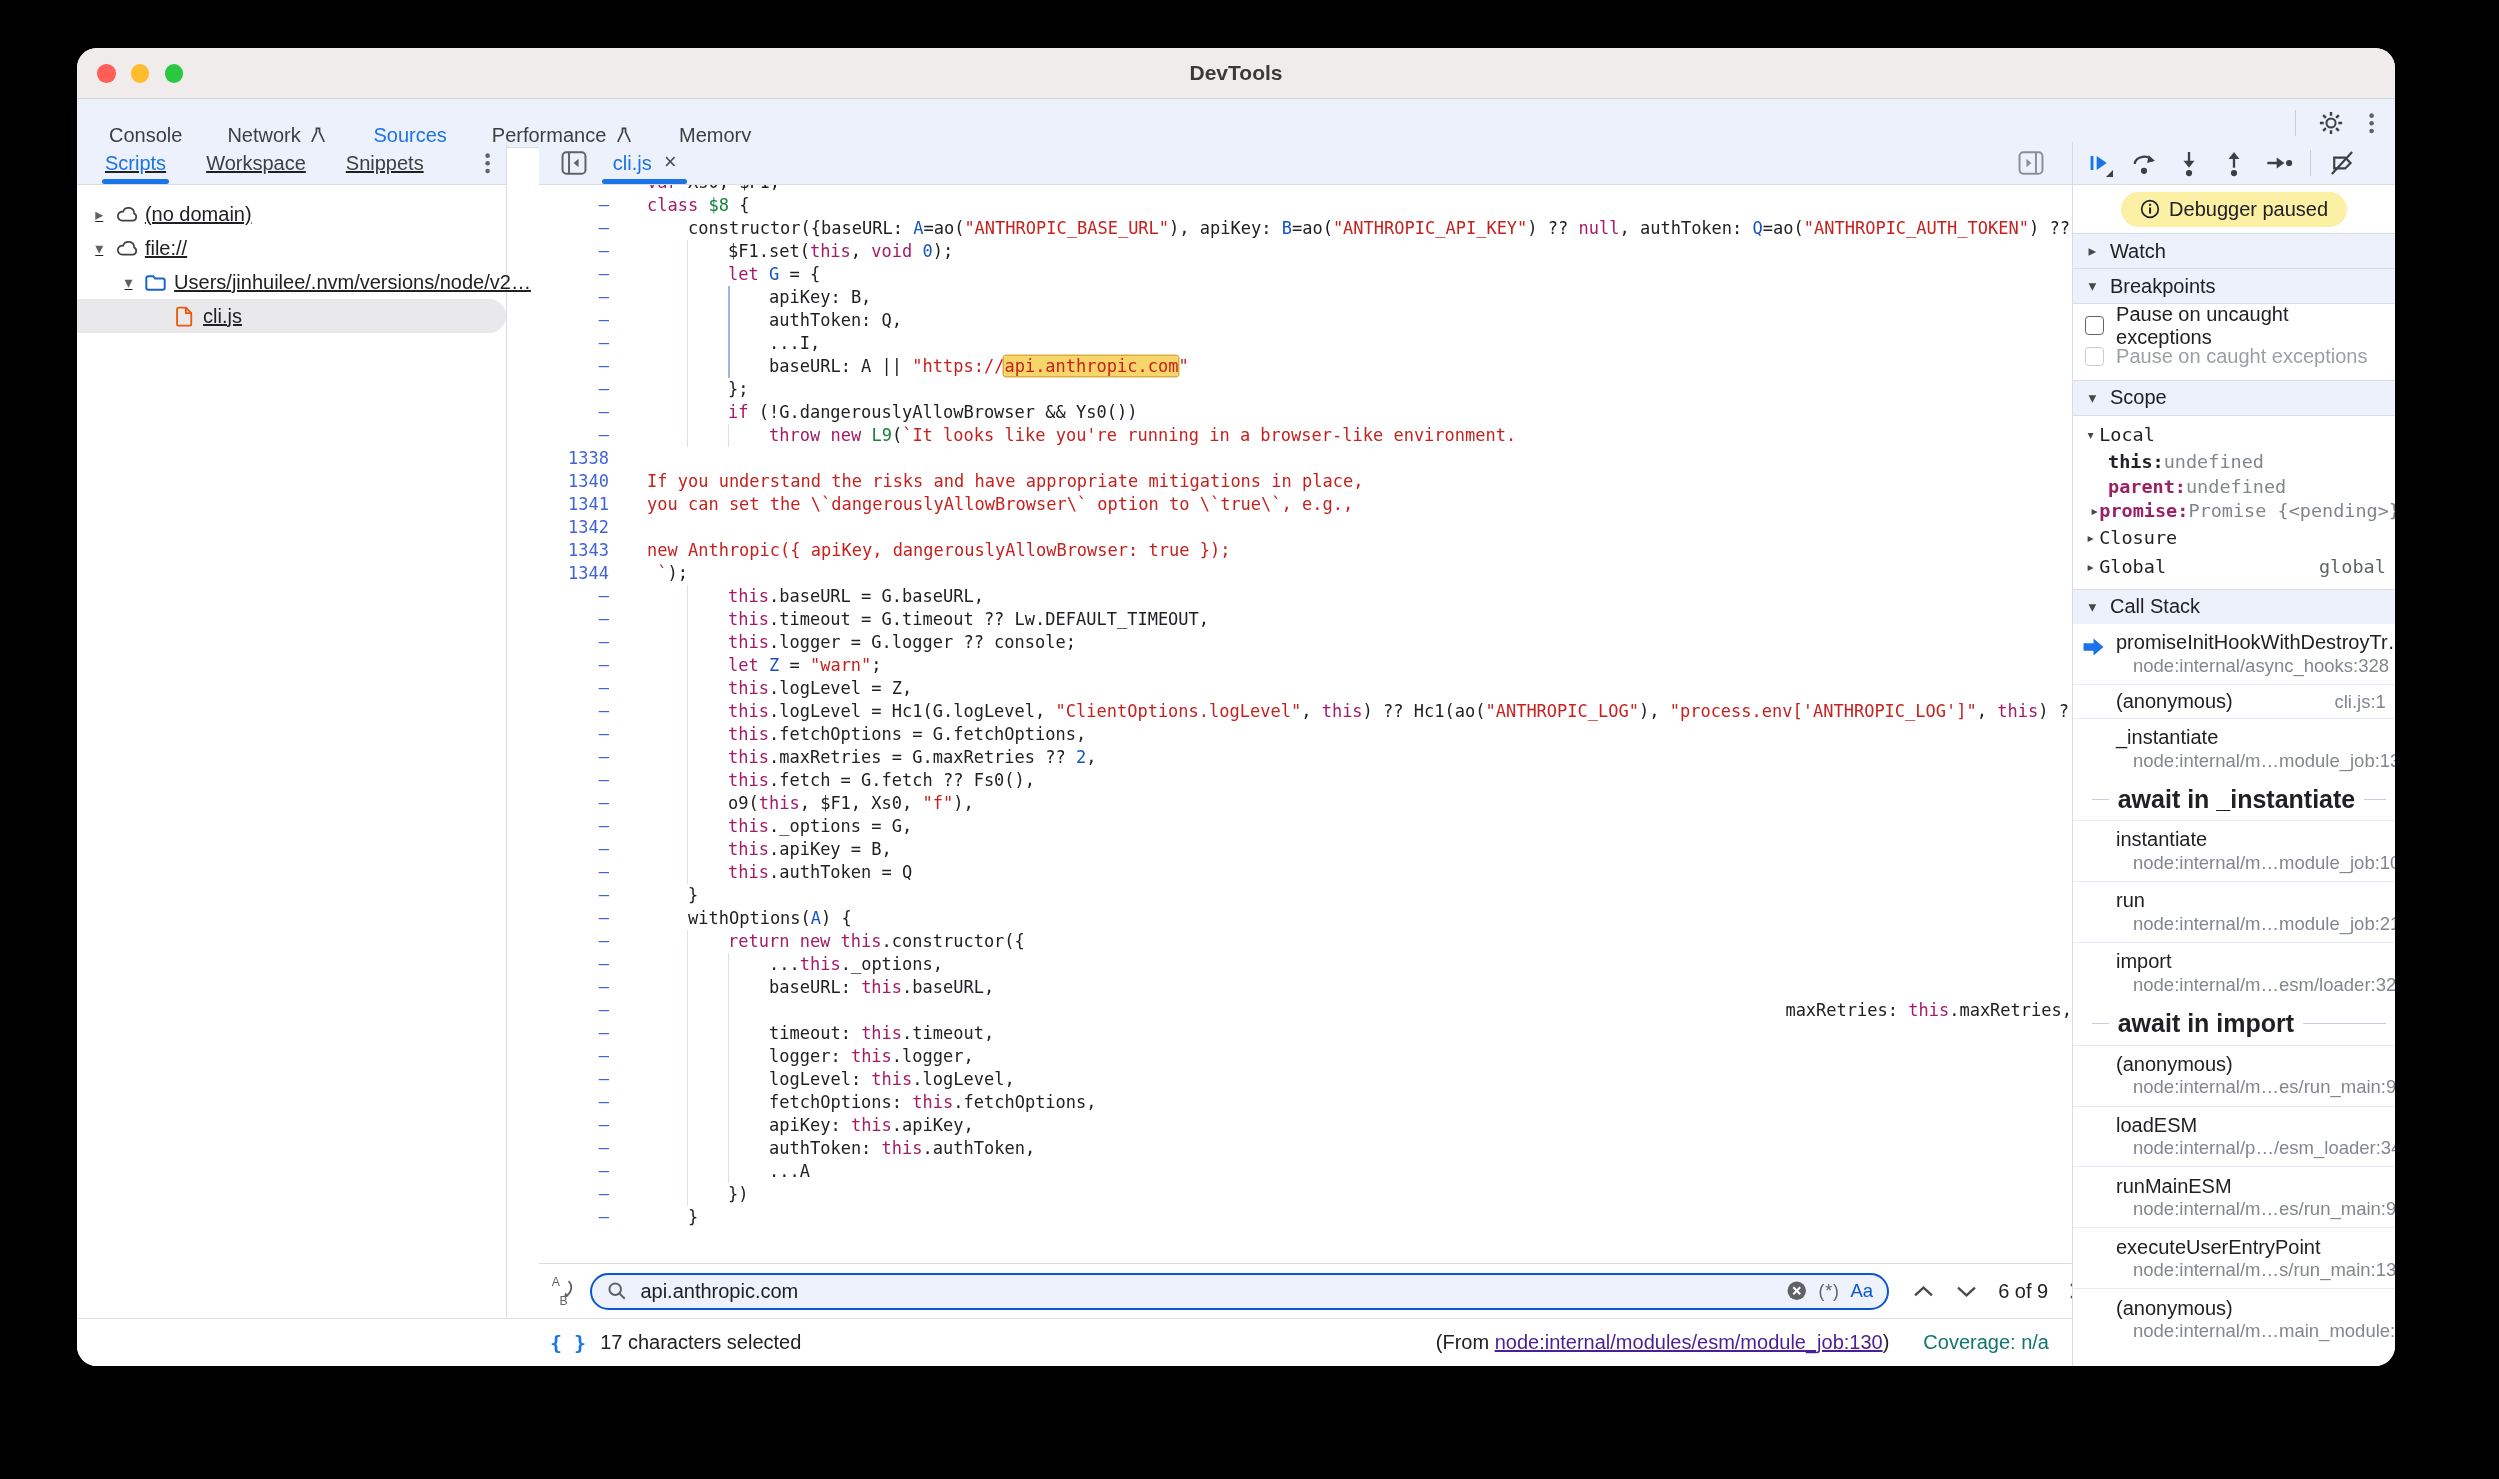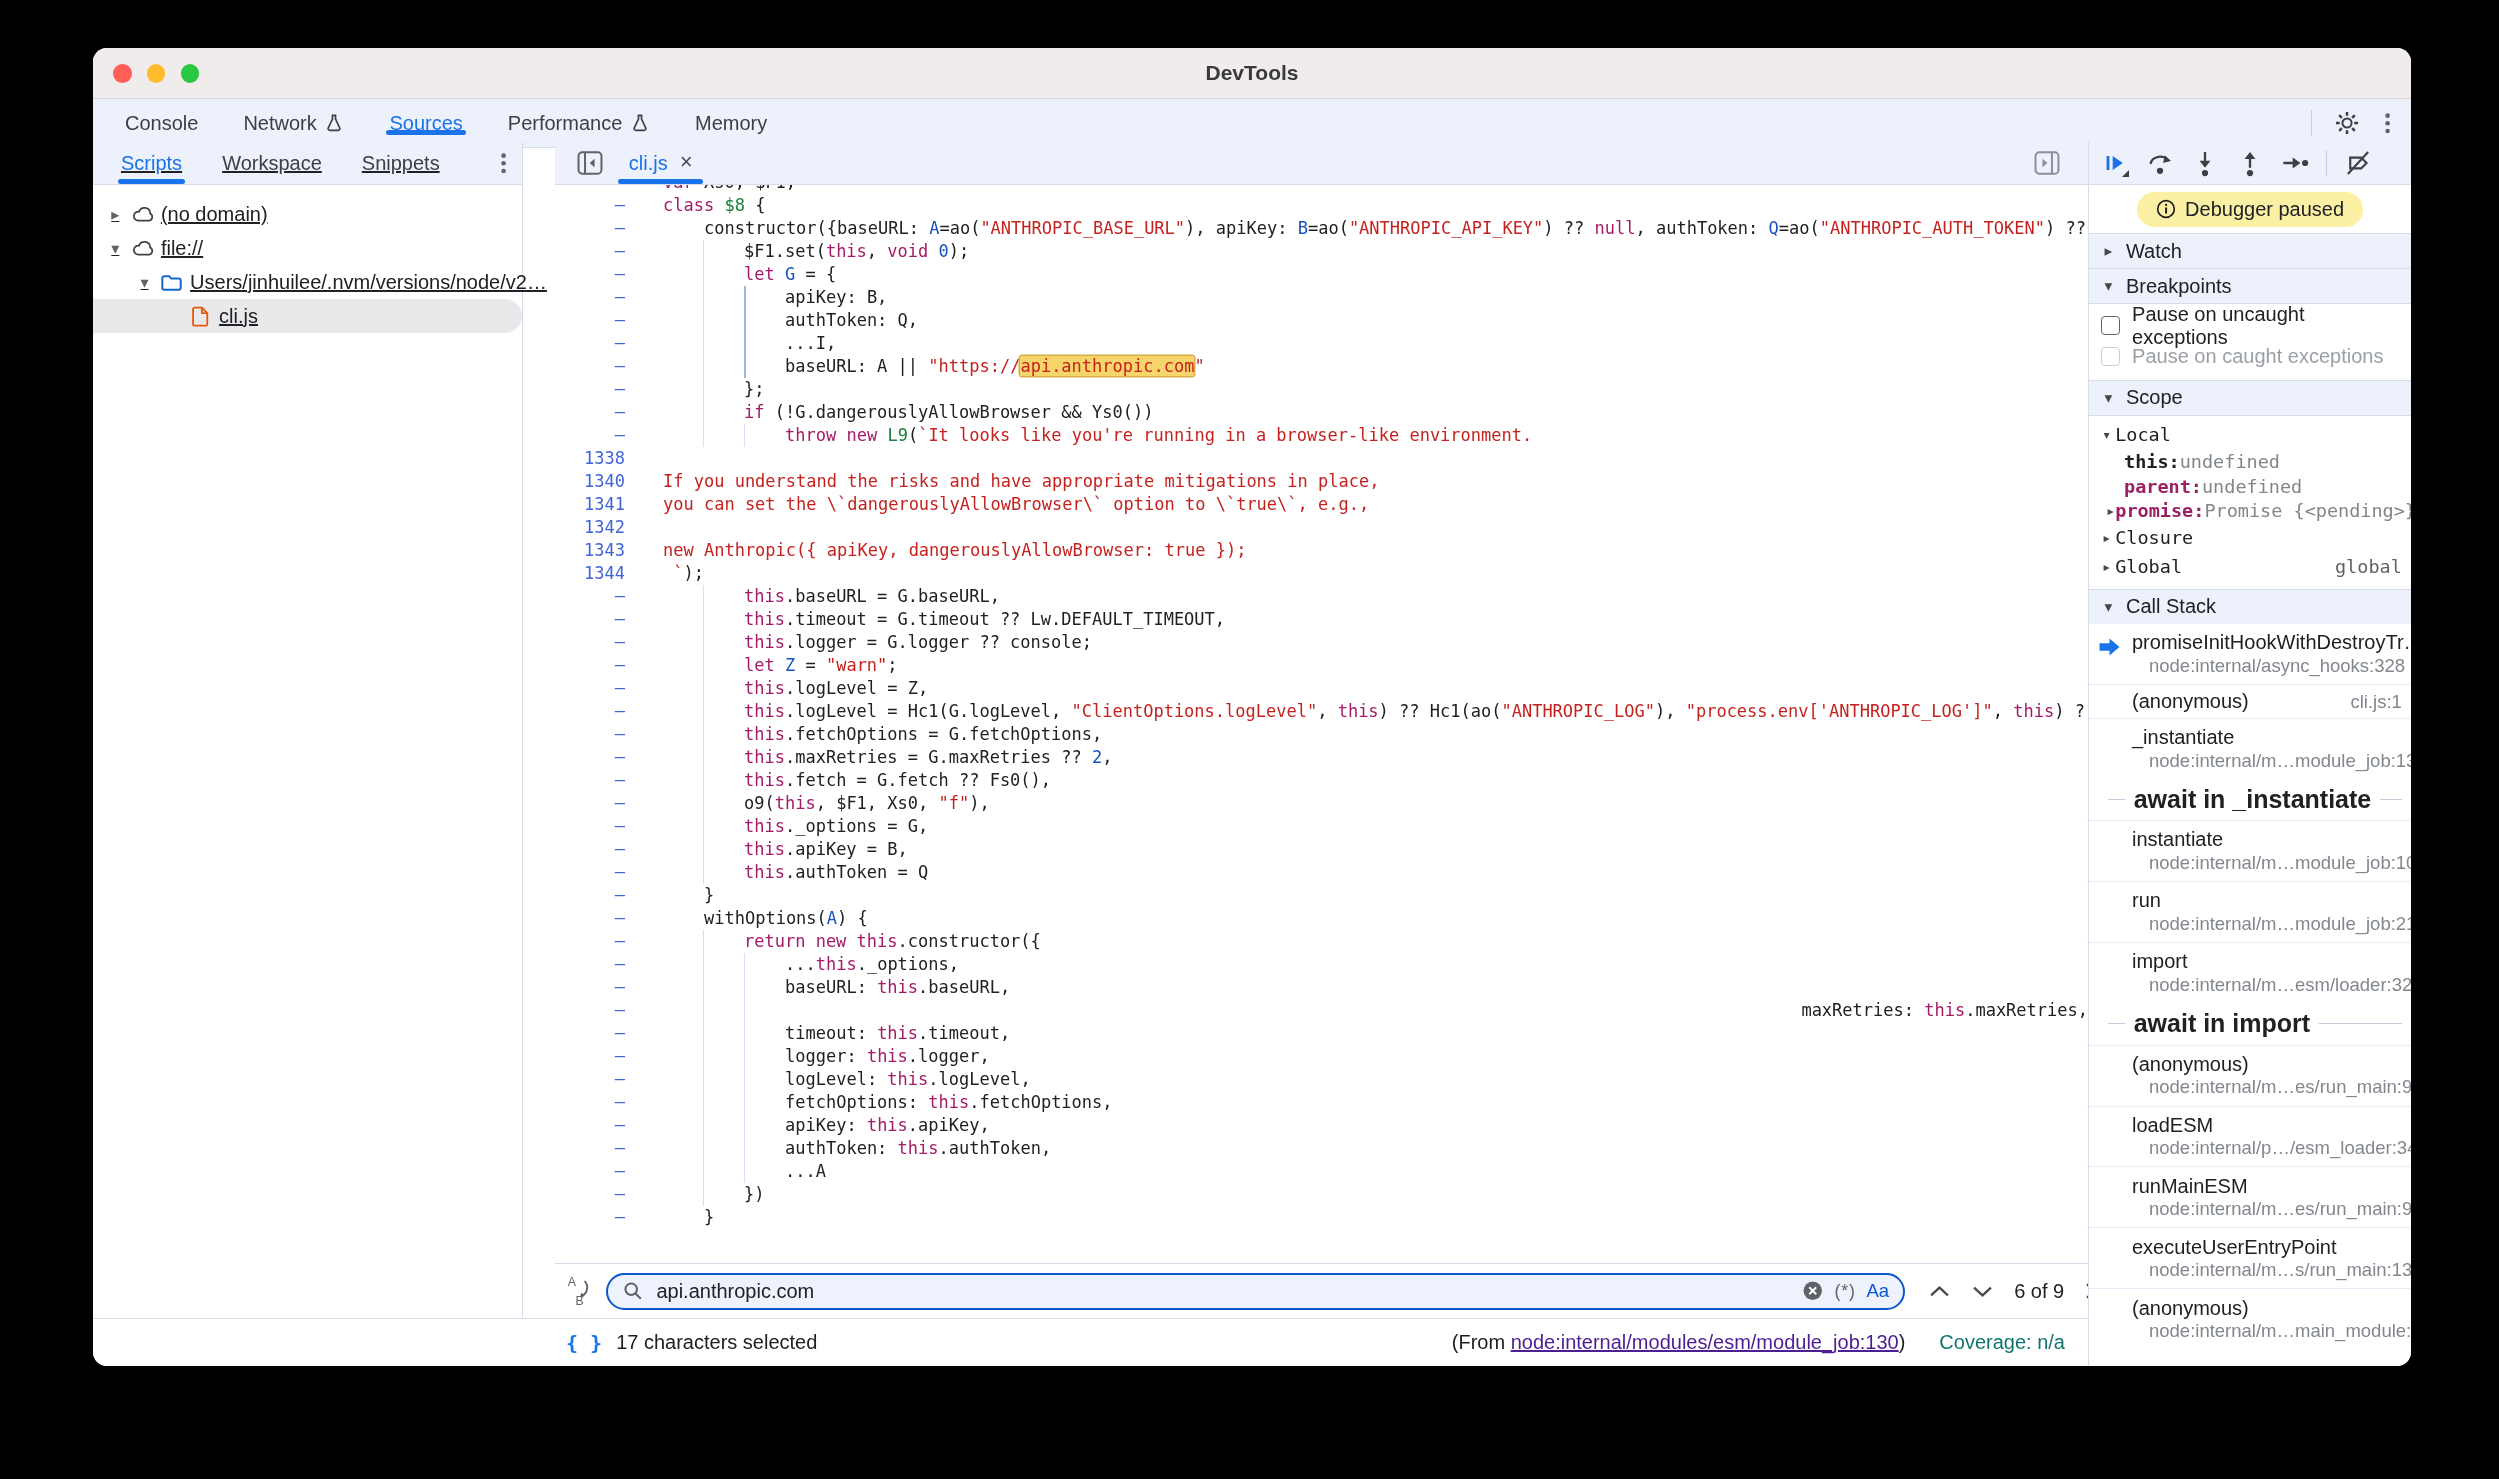--- a/index.html
+++ b/index.html
@@ -1,29 +1,29 @@
 <!DOCTYPE html>
 <html style="--accent: #1a73e8; --keyword: #a41a66; --string: #c5221f; --definition: #1552c0; --classname: #16823d; --lineno: #4063d8; --match-bg: #f6d56a; --match-border: #dcab44; --paused-bg: #fbf0a4; --panel-bg: #edf1fb; --border: #d8dce8;font-size:12.3px"><head>
 <meta charset="utf-8">
 <style>
   html,body{margin:0;padding:0;background:#000;width:2500px;height:1479px;overflow:hidden;
     font-family:"Liberation Sans",sans-serif;-webkit-font-smoothing:antialiased;}
   *{box-sizing:border-box;}
-  .window{position:absolute;left:93px;top:48px;width:2318px;height:1318px;background:#fff;
-    border-radius:14px;overflow:hidden;font-size:20px;color:#202124;box-shadow:0 15.4px 46px rgba(0,0,0,.6);}
+  .window{position:absolute;left:77px;top:48px;width:2318px;height:1318px;background:#fff;
+    border-radius:20px;overflow:hidden;font-size:20px;color:#202124;box-shadow:0 15.4px 46px rgba(0,0,0,.6);}
 
   
   .titlebar{height:51px;background:#f1ecec;border-bottom:0.8px solid #d9d4d4;display:flex;align-items:center;justify-content:center;position:relative;}
   .traffic{position:absolute;left:20px;top:16px;display:flex;gap:15.4px;}
   .dot{width:18.5px;height:18.5px;border-radius:50%;}
   .dot.r{background:#ff5f57}.dot.y{background:#febc2e}.dot.g{background:#2ac840}
   .title{font-weight:bold;font-size:21px;color:#3a3a3a;}
 
   
-  .toolbar{height:49px;background:var(--panel-bg);border-bottom:0.8px solid var(--border);display:flex;align-items:center;padding-left:32px;position:relative;}
+  .toolbar{height:49px;background:var(--panel-bg);border-bottom:0.8px solid var(--border);display:flex;align-items:flex-end;padding-left:32px;position:relative;}
   .main-tabs{display:flex;gap:45px;}
   .tab{position:relative;display:flex;align-items:center;gap:7.7px;color:#3c4043;}
   .tab.active{color:var(--accent);}
   .tab.active::after{content:"";position:absolute;left:-3.1px;right:-3.1px;bottom:0;height:4.6px;border-radius:3.1px;background:var(--accent);}
   .toolbar-right{position:absolute;right:18.5px;top:0;height:100%;display:flex;align-items:center;gap:23px;}
   .vdiv{width:0.8px;height:26px;background:#c9cdd8;}
 
   .body-row{position:absolute;top:94px;bottom:0;left:0;right:0;}
 
   

